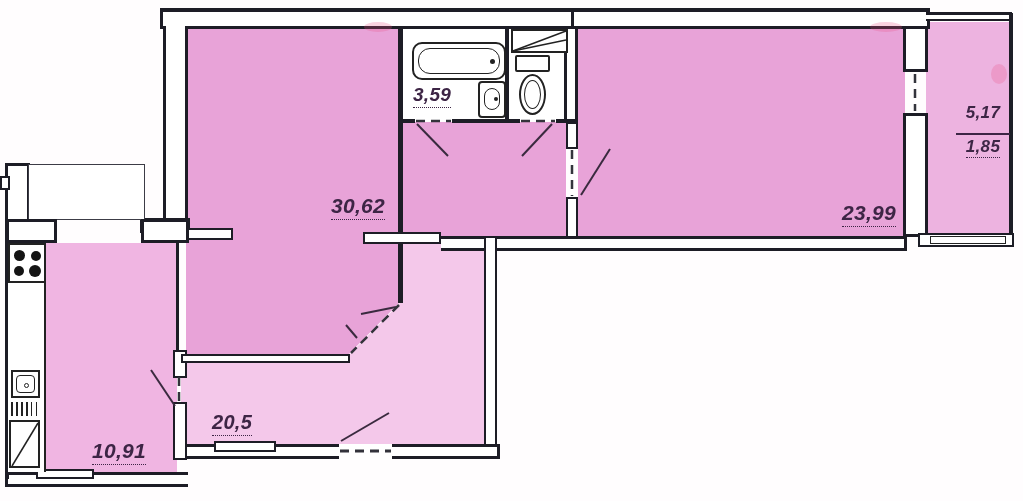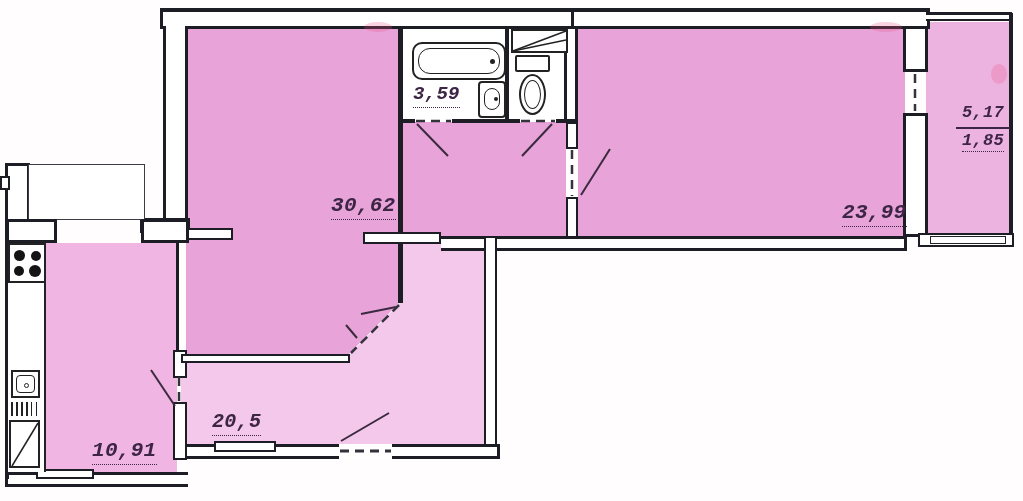--- a/index.html
+++ b/index.html
@@ -1,17 +1,17 @@
 <!DOCTYPE html>
 <html style="--room-fill: #e8a3d8; --hall-fill: #f4c8ea; --kitchen-fill: #f0b5e2; --balcony-fill: #edb3e0; --wall: #1d1d26; --label-text: #3d2545; --background: #ffffff;"><head>
 <meta charset="utf-8">
 <style>
   html,body{margin:0;padding:0;background:#fff;}
   #plan{position:relative;width:1023px;height:501px;background:#fffdfe;overflow:hidden;
-        font-family:Liberation Mono, monospace;}
+        font-family:Liberation Sans, sans-serif;}
   #plan *{box-sizing:border-box;}
   .abs{position:absolute;}
   .floor{position:absolute;}
   .wallf{position:absolute;background:#fff;border:2.5px solid var(--wall,#1d1d26);}
   .wline{position:absolute;background:var(--wall,#1d1d26);}
   .lbl{position:absolute;font-style:italic;font-weight:bold;color:var(--label-text,#3d2545);
        letter-spacing:.3px;line-height:1;white-space:nowrap;}
   .lbl .u{border-bottom:1px dotted currentColor;padding-bottom:2px;}
   .fix{position:absolute;background:#fff;}
   svg.overlay{position:absolute;left:0;top:0;pointer-events:none;}
@@ -151,21 +151,21 @@
   <div class="lbl" style="left:413px;top:85px;font-size:19px;">
     <span class="u">3,59</span>
   </div>
   <div class="lbl" style="left:331px;top:195px;font-size:21px;">
     <span class="u">30,62</span>
   </div>
   <div class="lbl" style="left:842px;top:202px;font-size:21px;">
     <span class="u">23,99</span>
   </div>
   <div class="lbl" style="left:956px;top:104px;font-size:17px;width:54px;text-align:center;">
-    <div style="border-bottom:2px solid currentColor;padding-bottom:6px;">5,17</div>
+    <div style="border-bottom:2px solid currentColor;padding-bottom:12px;">5,17</div>
     <div class="u" style="display:inline-block;margin-top:3px;">1,85</div>
   </div>
   <div class="lbl" style="left:92px;top:440px;font-size:21px;">
     <span class="u">10,91</span>
   </div>
   <div class="lbl" style="left:212px;top:412px;font-size:20px;">
     <span class="u">20,5</span>
   </div>
 
 </div>

